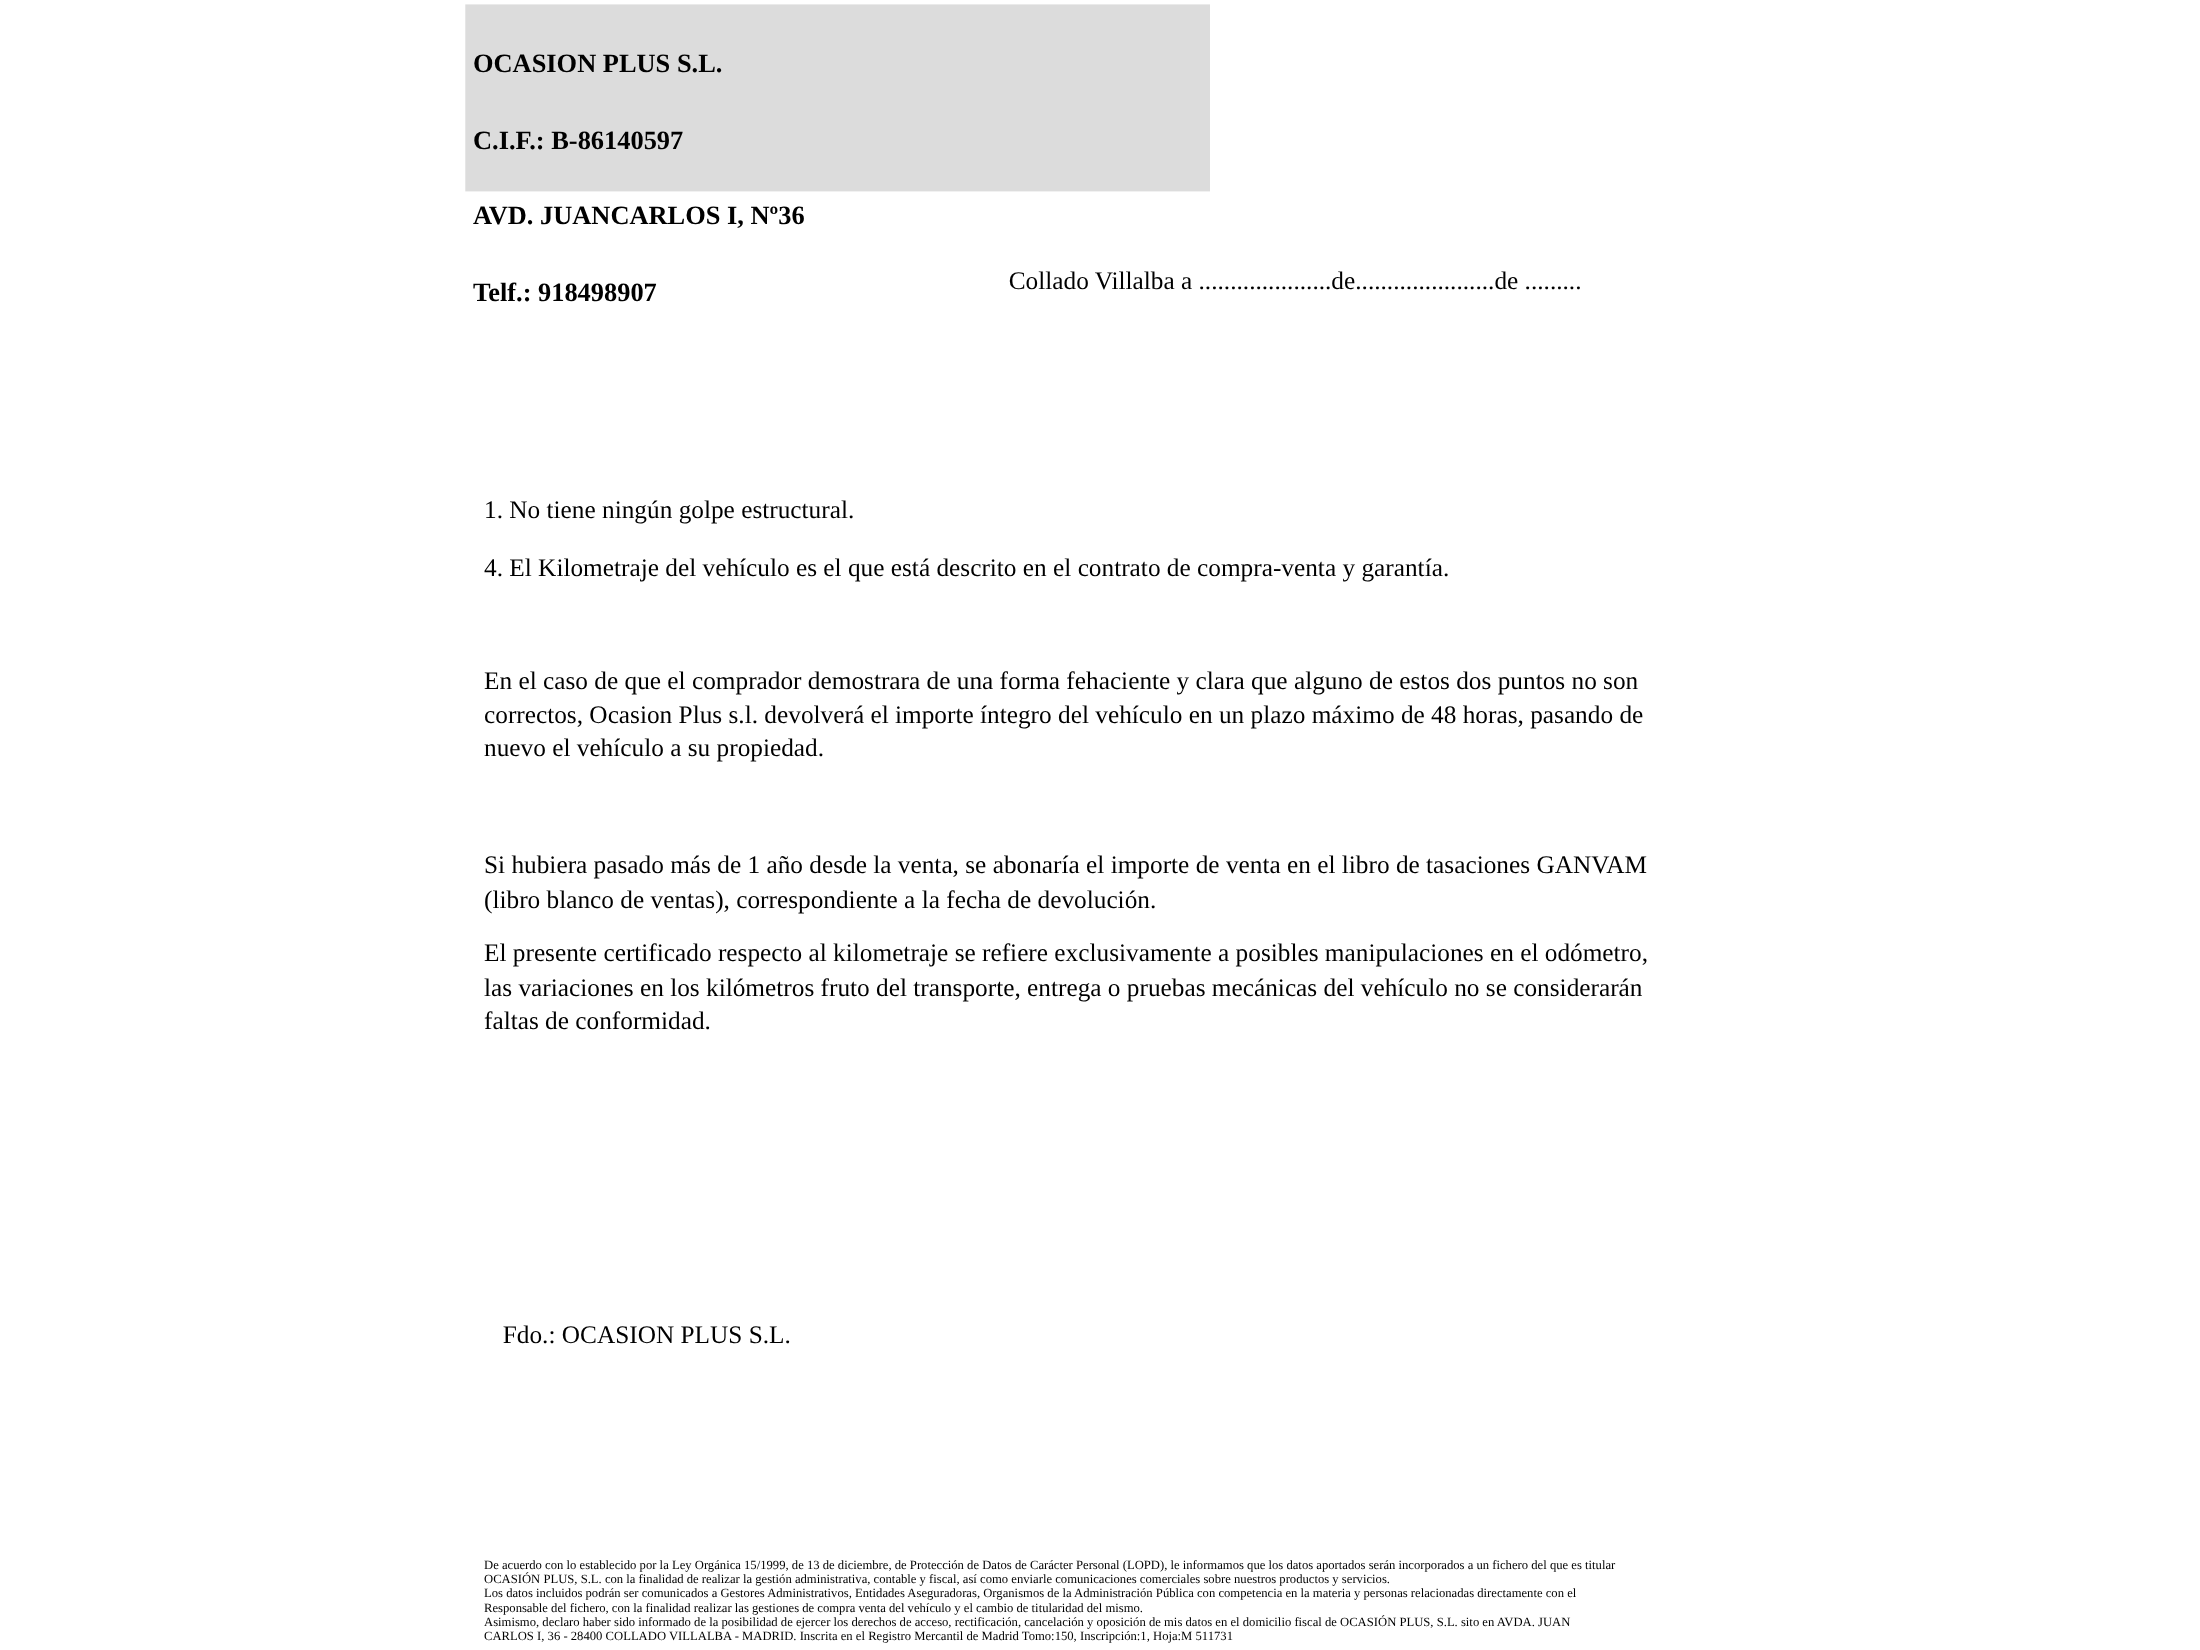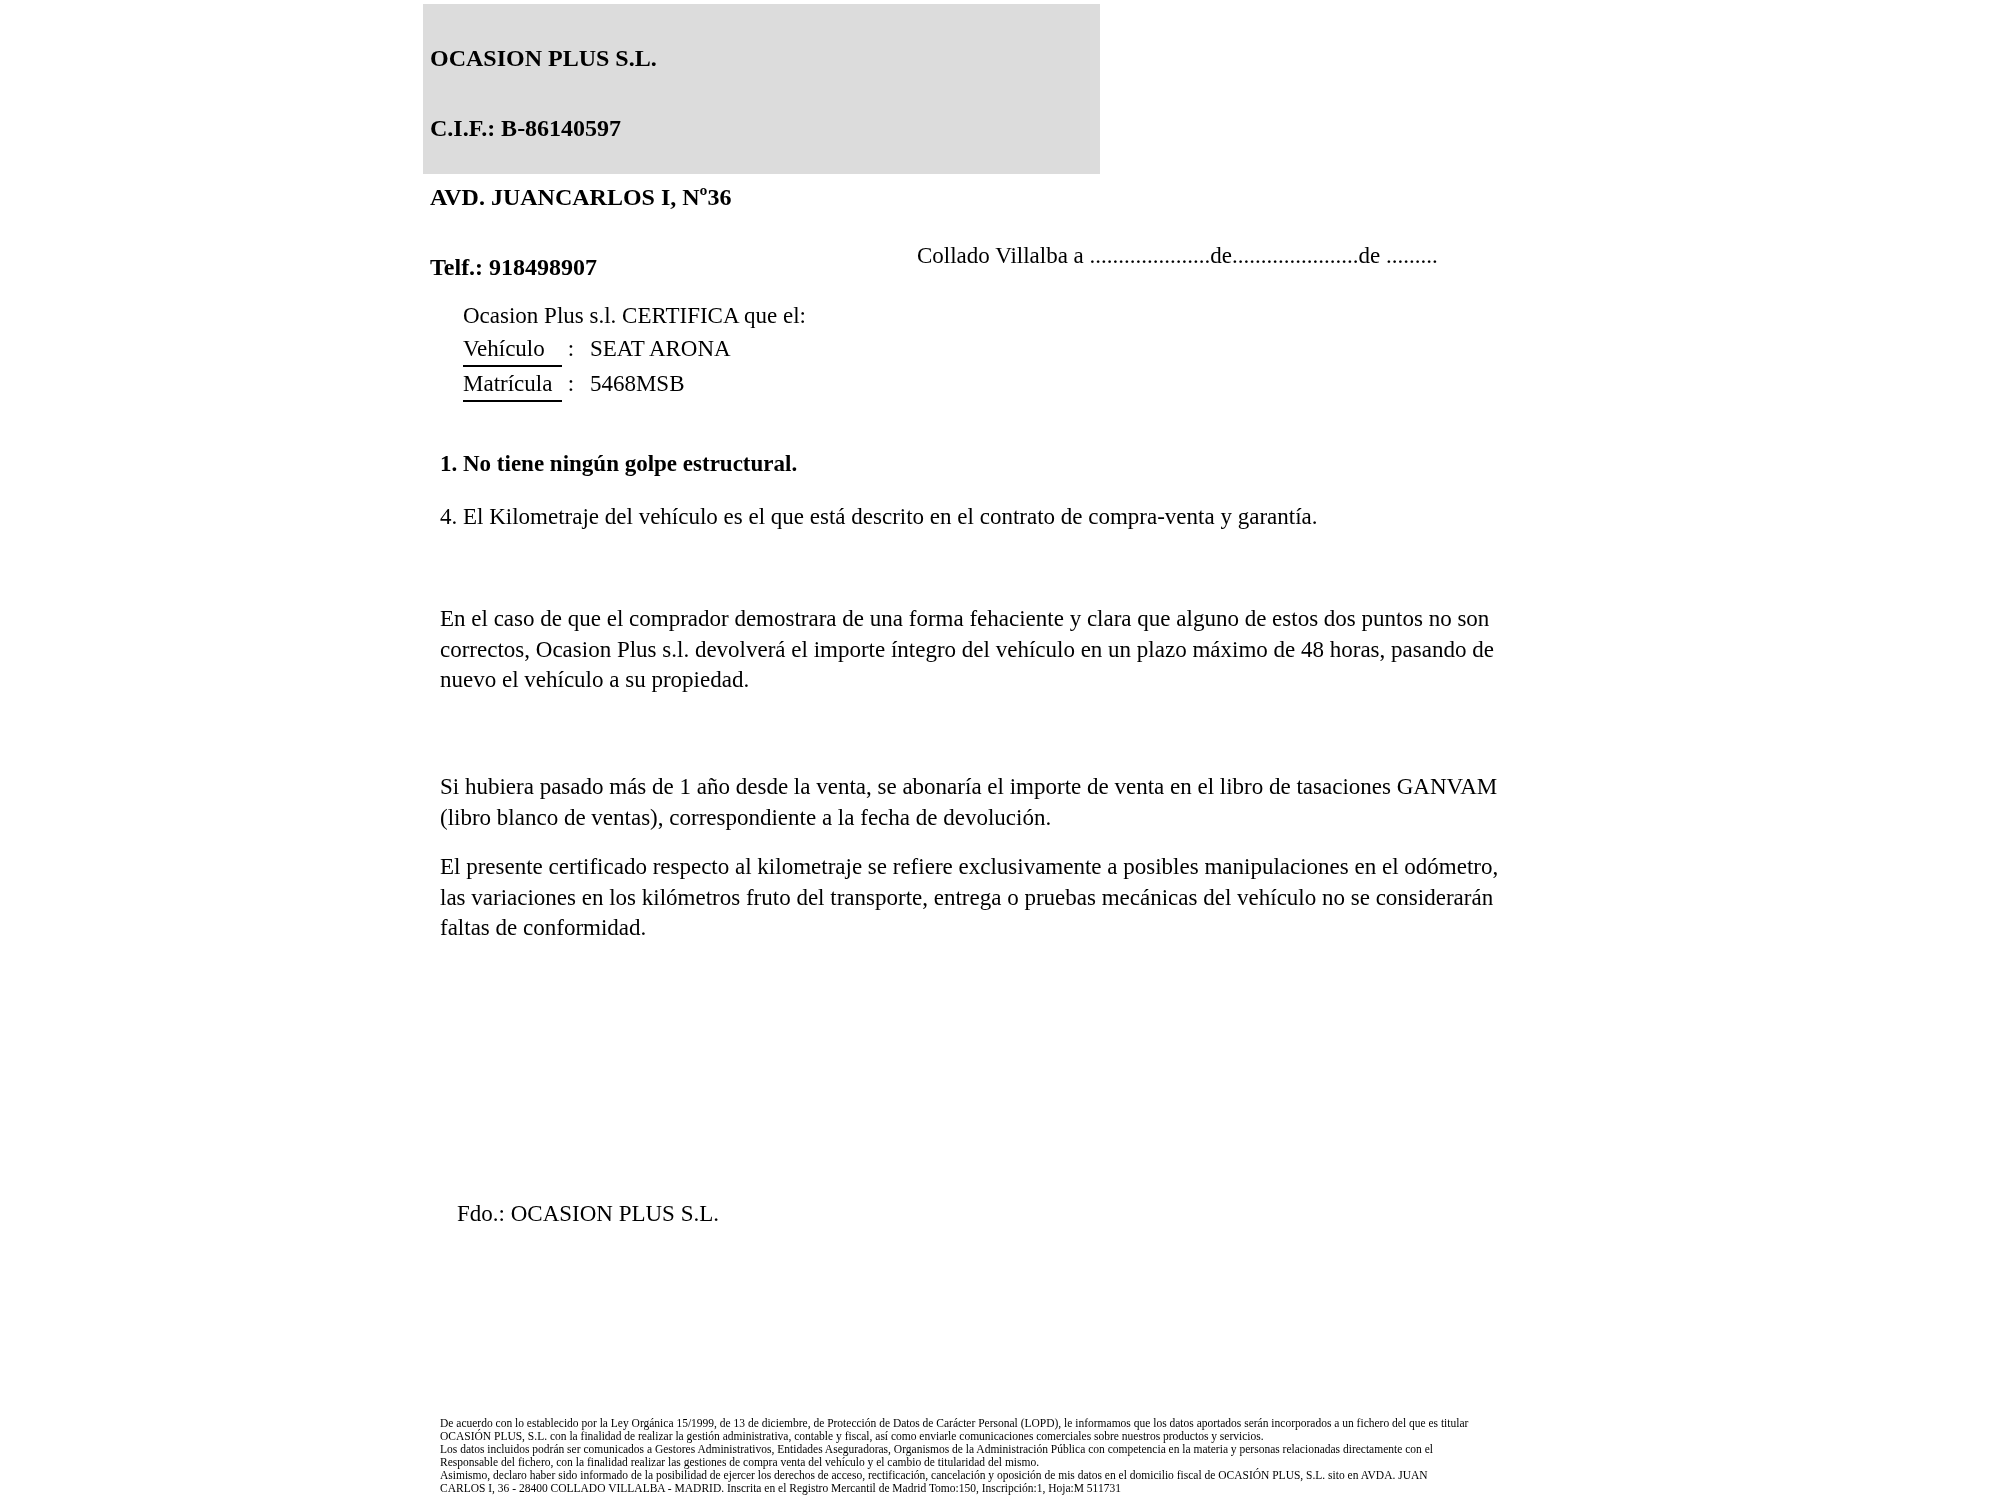--- a/index.html
+++ b/index.html
@@ -57,21 +57,21 @@
     border-bottom: 2px solid #000;
   }
   .cert-colon { display: inline-block; margin-right: 10px; }
   .clause {
     position: absolute;
     left: 440px;
     font-size: 23px;
     line-height: 28px;
     white-space: nowrap;
   }
-  .clause-1 { top: 450px; font-weight: bold; }
+  .clause-1 { top: 450px; }
   .clause-2 { top: 503px; }
   .para {
     position: absolute;
     left: 440px;
     width: 1082px;
     font-size: 23px;
     line-height: 30.5px;
     text-align: left;
   }
   .para-1 { top: 604px; }
@@ -102,33 +102,20 @@
 
   <div class="header-box">
     <div class="header-line">OCASION PLUS S.L.</div>
     <div class="header-line">C.I.F.: B-86140597</div>
     <div class="header-line">AVD. JUANCARLOS I, Nº36</div>
     <div class="header-line">Telf.: 918498907</div>
   </div>
 
   <div class="date-line">Collado Villalba a .....................de......................de .........</div>
 
-  <div class="cert-block">
-    <div class="cert-intro">Ocasion Plus s.l. CERTIFICA que el:</div>
-    <div class="cert-row">
-      <span class="cert-label">Vehículo</span>
-      <span class="cert-colon">:</span>
-      <span class="cert-value">SEAT ARONA</span>
-    </div>
-    <div class="cert-row">
-      <span class="cert-label">Matrícula</span>
-      <span class="cert-colon">:</span>
-      <span class="cert-value">5468MSB</span>
-    </div>
-  </div>
 
   <div class="clause clause-1">1. No tiene ningún golpe estructural.</div>
   <div class="clause clause-2">4. El Kilometraje del vehículo es el que está descrito en el contrato de compra-venta y garantía.</div>
 
   <div class="para para-1">En el caso de que el comprador demostrara de una forma fehaciente y clara que alguno de estos dos puntos no son correctos, Ocasion Plus s.l. devolverá el importe íntegro del vehículo en un plazo máximo de 48 horas, pasando de nuevo el vehículo a su propiedad.</div>
   <div class="para para-3">Si hubiera pasado más de 1 año desde la venta, se abonaría el importe de venta en el libro de tasaciones GANVAM (libro blanco de ventas), correspondiente a la fecha de devolución.</div>
   <div class="para para-4">El presente certificado respecto al kilometraje se refiere exclusivamente a posibles manipulaciones en el odómetro, las variaciones en los kilómetros fruto del transporte, entrega o pruebas mecánicas del vehículo no se considerarán faltas de conformidad.</div>
 
   <div class="signature">Fdo.: OCASION PLUS S.L.</div>
 

